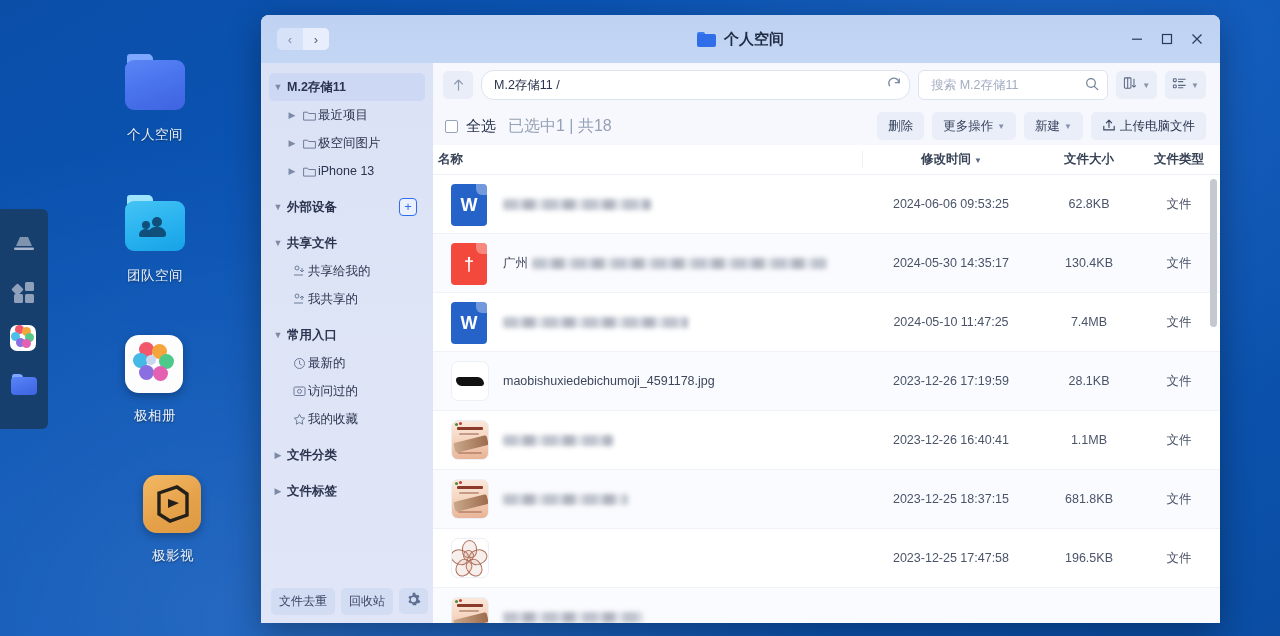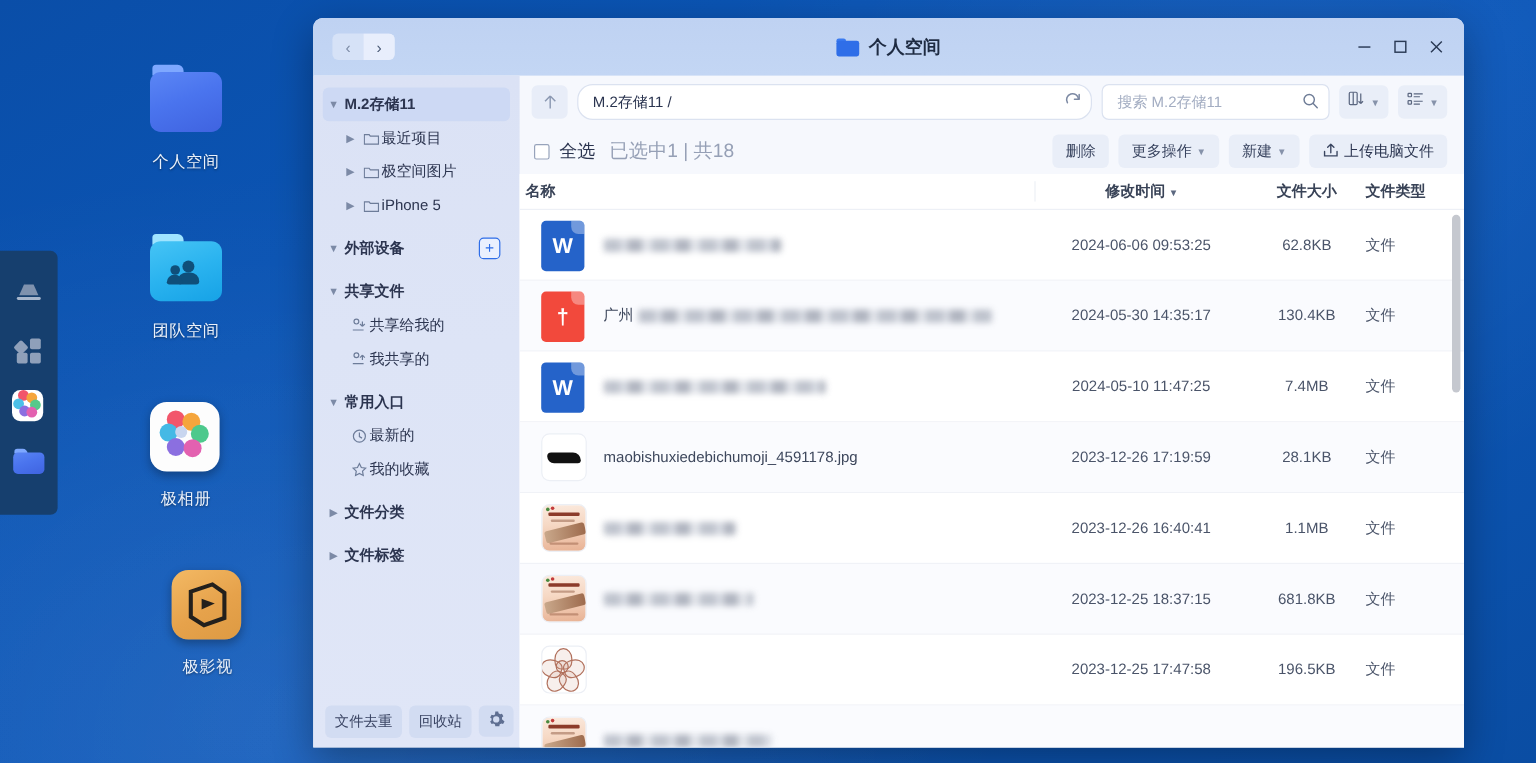--- a/index.html
+++ b/index.html
@@ -209,21 +209,21 @@
 
   
   #table-wrap { flex: 1; min-height: 0; background: #fff; position: relative; overflow: hidden; }
   #thead {
     height: 30px; display: flex; align-items: center; border-bottom: 1px solid #edf0f6;
     background: #fff; font-size: 12.5px; color: #394357; font-weight: 700;
   }
   .col-name { flex: 1; min-width: 0; padding-left: 5px; }
   .col-time { width: 178px; flex: none; text-align: center; border-left: 1px solid #edf0f6; }
   .col-size { width: 98px; flex: none; text-align: center; }
-  .col-type { width: 82px; flex: none; }
+  .col-type { width: 82px; flex: none; text-align: center; }
   .sort-arrow { font-size: 8px; margin-left: 3px; color: #5c6880; }
 
   #rows { position: absolute; left: 0; right: 0; top: 30px; bottom: 0; overflow: hidden; }
   .row {
     height: 59px; display: flex; align-items: center; border-bottom: 1px solid #f0f2f7;
     font-size: 12.5px; color: #3d475c; cursor: pointer;
   }
   .row:nth-child(odd) { background: #fff; }
   .row:nth-child(even) { background: #fafbfe; }
   .row .col-name { display: flex; align-items: center; gap: 14px; padding-left: 16px; }
@@ -426,21 +426,21 @@
           <span class="lbl">极空间图片</span>
         </div>
 
         <div class="tr indent">
           <span class="caret">▶</span>
           <span class="ficon">
             <svg width="13" height="11" viewBox="0 0 13 11">
                 <path d="M.6 2.2h4l1 1.3h6.8v6.6H.6z" fill="none" stroke="#6d7c99" stroke-width="1"></path>
               </svg>
           </span>
-          <span class="lbl">iPhone 5</span>
+          <span class="lbl">iPhone 13</span>
         </div>
 
         <div class="tr-spacer"></div>
 
         <div class="tr group">
           <span class="caret">▼</span>
           <span class="lbl">外部设备</span>
           <span class="add-btn">+</span>
         </div>
 
@@ -481,20 +481,29 @@
         <div class="tr indent2">
           <span class="ficon">
             <svg width="13" height="13" viewBox="0 0 13 13">
                 <circle cx="6.5" cy="6.5" r="5" fill="none" stroke="#6d7c99" stroke-width="1"></circle>
                 <path d="M6.5 3.5v3.3l2.2 1.3" stroke="#6d7c99" stroke-width="1" fill="none"></path>
               </svg>
           </span>
           <span class="lbl">最新的</span>
         </div>
 
+        <div class="tr indent2">
+          <span class="ficon">
+            <svg width="13" height="12" viewBox="0 0 13 12">
+                <rect x="1" y="2" width="11" height="8.5" rx="1.2" fill="none" stroke="#6d7c99" stroke-width="1"></rect>
+                <circle cx="6.5" cy="6.3" r="2" fill="none" stroke="#6d7c99" stroke-width="1"></circle>
+              </svg>
+          </span>
+          <span class="lbl">访问过的</span>
+        </div>
 
         <div class="tr indent2">
           <span class="ficon">
             <svg width="13" height="13" viewBox="0 0 13 13">
                 <path d="M6.5 1.3l1.6 3.3 3.6.5-2.6 2.5.6 3.6-3.2-1.7-3.2 1.7.6-3.6L1.3 5.1l3.6-.5z" fill="none" stroke="#6d7c99" stroke-width="1"></path>
               </svg>
           </span>
           <span class="lbl">我的收藏</span>
         </div>
 

